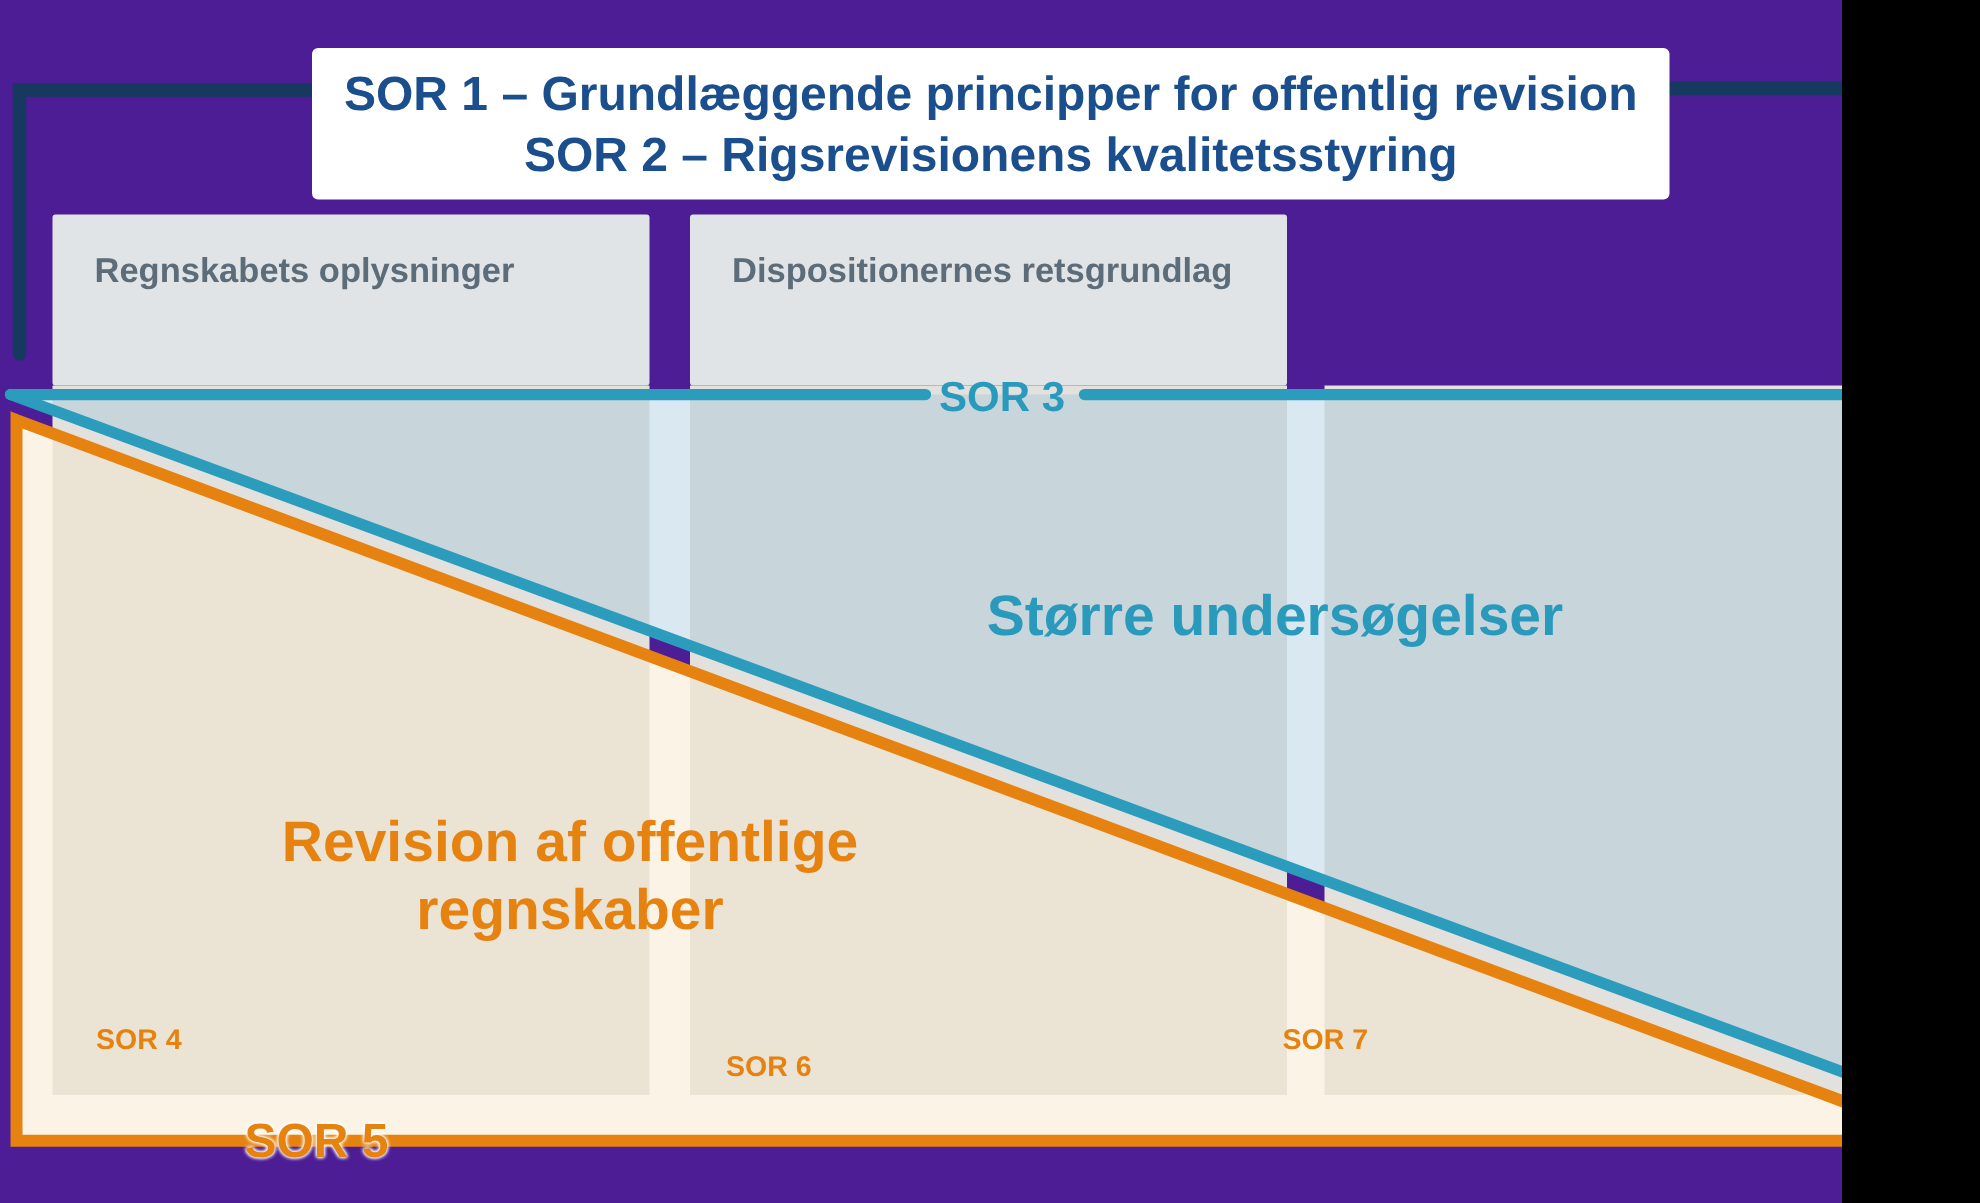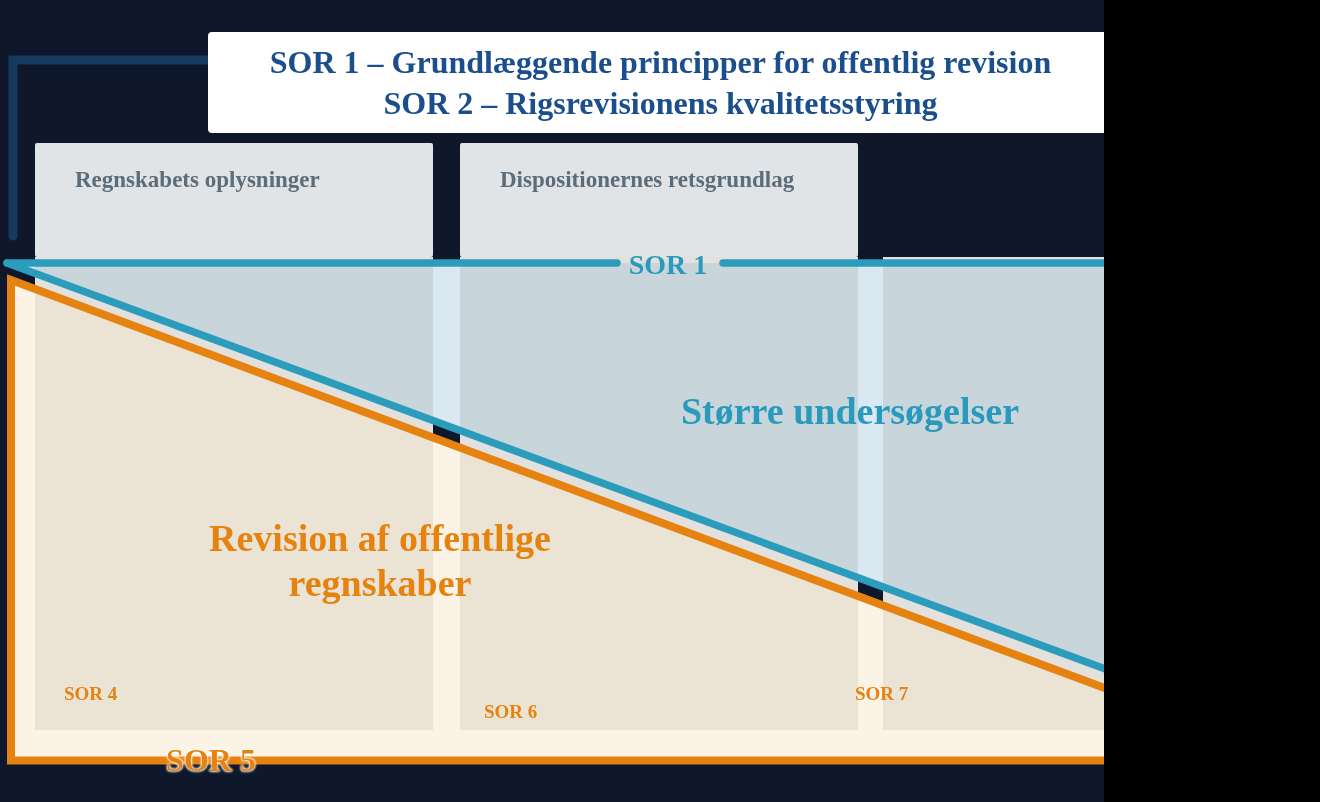--- a/index.html
+++ b/index.html
@@ -7,42 +7,42 @@
     --title-blue: #1b4e8c;
     --teal: #2b9cbc;
     --teal-text: #2a9abc;
     --orange: #e6820f;
     --header-bg: #e0e4e7;
     --header-text: #5d6c79;
     --column-gray: #e2e1dd;
   }
   html,body{margin:0;padding:0;background:#000;}
   .stage{
-    position:relative;width:1104px;height:802px;background:#0f172a;overflow:hidden;
-    font-family:Liberation Serif, serif;font-weight:bold;
+    position:relative;width:1228px;height:802px;background:#4c1d95;overflow:hidden;
+    font-family:Liberation Sans, sans-serif;font-weight:bold;
   }
   .stage svg{position:absolute;left:0;top:0;}
   .title-box{
     position:absolute;left:208px;top:32px;width:905px;height:101px;
     background:#fff;border-radius:4px;display:flex;flex-direction:column;
     align-items:center;justify-content:center;text-align:center;
     color:var(--title-blue);font-size:32px;line-height:41px;z-index:3;
   }
   .col-header{
     position:absolute;top:143px;width:398px;height:114px;box-sizing:border-box;
-    background:var(--header-bg);border-radius:2px;padding:22px 28px 0 40px;
+    background:var(--header-bg);border-radius:2px;padding:22px 28px 0 28px;
     color:var(--header-text);font-size:23px;line-height:30px;z-index:2;
   }
   .col-header.c1{left:35px;}
   .col-header.c2{left:460px;}
   .col-header.c3{left:883px;}
   .lbl{position:absolute;z-index:4;white-space:nowrap;}
   .lbl-sor3{left:570px;top:251px;width:196px;text-align:center;font-size:28px;line-height:1;color:var(--teal-text);}
   .lbl-stoerre{left:650px;top:392px;width:400px;text-align:center;font-size:38px;line-height:1;color:var(--teal-text);}
-  .lbl-revision{left:130px;top:516px;width:500px;text-align:center;font-size:38px;line-height:45px;color:var(--orange);}
+  .lbl-revision{left:130px;top:540px;width:500px;text-align:center;font-size:38px;line-height:45px;color:var(--orange);}
   .lbl-sor{font-size:19px;line-height:1;color:var(--orange);}
   .lbl-sor4{left:64px;top:684px;}
   .lbl-sor6{left:484px;top:684px;margin-top:18px;}
   .lbl-sor7{left:855px;top:684px;}
   .lbl-sor5{left:126px;top:744px;width:170px;text-align:center;font-size:32px;line-height:1;color:var(--orange);
     text-shadow:0 0 3px #fff,0 0 3px #fff,0 0 2px #fff;z-index:5;}
 </style>
 </head>
 <body>
 
@@ -80,21 +80,21 @@
     <div>SOR 2 – Rigsrevisionens kvalitetsstyring</div>
   </div>
 
   <div class="col-header c1">
     <span>Regnskabets oplysninger</span>
   </div>
   <div class="col-header c2">
     <span>Dispositionernes retsgrundlag</span>
   </div>
 
-  <div class="lbl lbl-sor3">SOR 1</div>
+  <div class="lbl lbl-sor3">SOR 3</div>
   <div class="lbl lbl-stoerre">Større undersøgelser</div>
   <div class="lbl lbl-revision">
     <div>Revision af offentlige</div>
     <div>regnskaber</div>
   </div>
   <div class="lbl lbl-sor lbl-sor4">SOR 4</div>
   <div class="lbl lbl-sor lbl-sor6">SOR 6</div>
   <div class="lbl lbl-sor lbl-sor7">SOR 7</div>
   <div class="lbl lbl-sor5">SOR 5</div>
 

